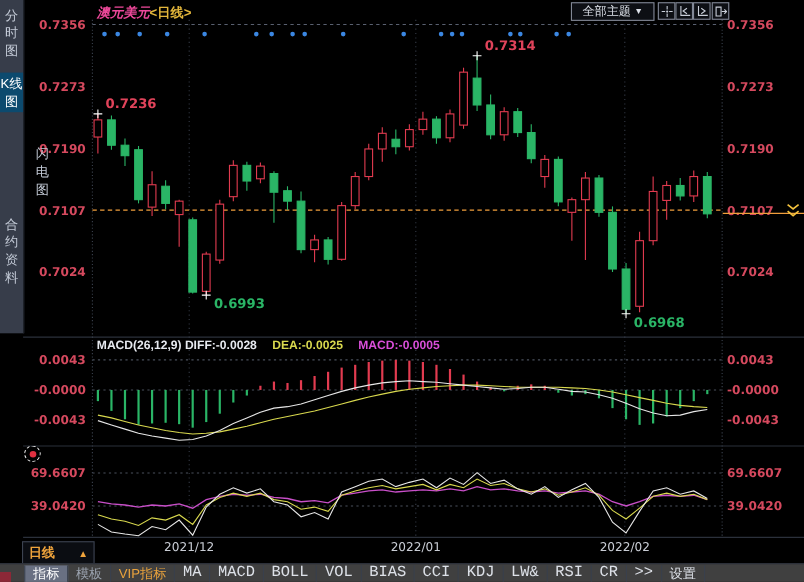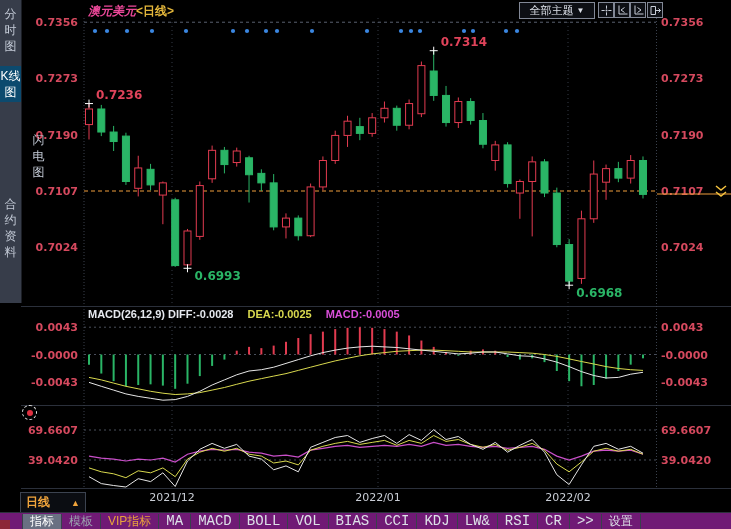--- a/index.html
+++ b/index.html
@@ -34,21 +34,21 @@
             border-radius:50%;display:flex;align-items:center;justify-content:center;}
   #hot-icon .dot{width:6px;height:6px;border-radius:50%;background:#e03040;}
 
   
   #period-box{position:absolute;left:20px;top:492px;width:64px;height:19px;border:1px solid #3c4350;
               background:#0b0d12;color:#f0a43c;font-size:12px;font-weight:bold;display:flex;
               align-items:center;justify-content:center;gap:21px;cursor:pointer;}
   #period-box .arr{font-size:9px;}
 
   
-  #toolbar{position:absolute;left:0;top:512px;width:731px;height:17px;background:#701a75;
+  #toolbar{position:absolute;left:0;top:512px;width:731px;height:17px;background:#404040;
            border-top:1px solid #2b303b;display:flex;align-items:center;padding-left:22px;
            box-sizing:border-box;font-size:12px;color:#dde1e8;}
   .tb-item{padding:0 7px;border-right:1px solid #39404c;line-height:15px;white-space:nowrap;cursor:pointer;}
   .tb-item:first-child{border-left:1px solid #39404c;}
   .tb-item.active{background:#697082;color:#fff;}
   .tb-item.dim{color:#9aa2ae;}
   .tb-item.vip{color:#e8a23c;}
   .tb-item.en{font-family:"Liberation Mono",monospace;font-size:14px;}
   #corner-sq{position:absolute;left:0;top:520px;width:10px;height:9px;background:#8c2837;}
 </style>

